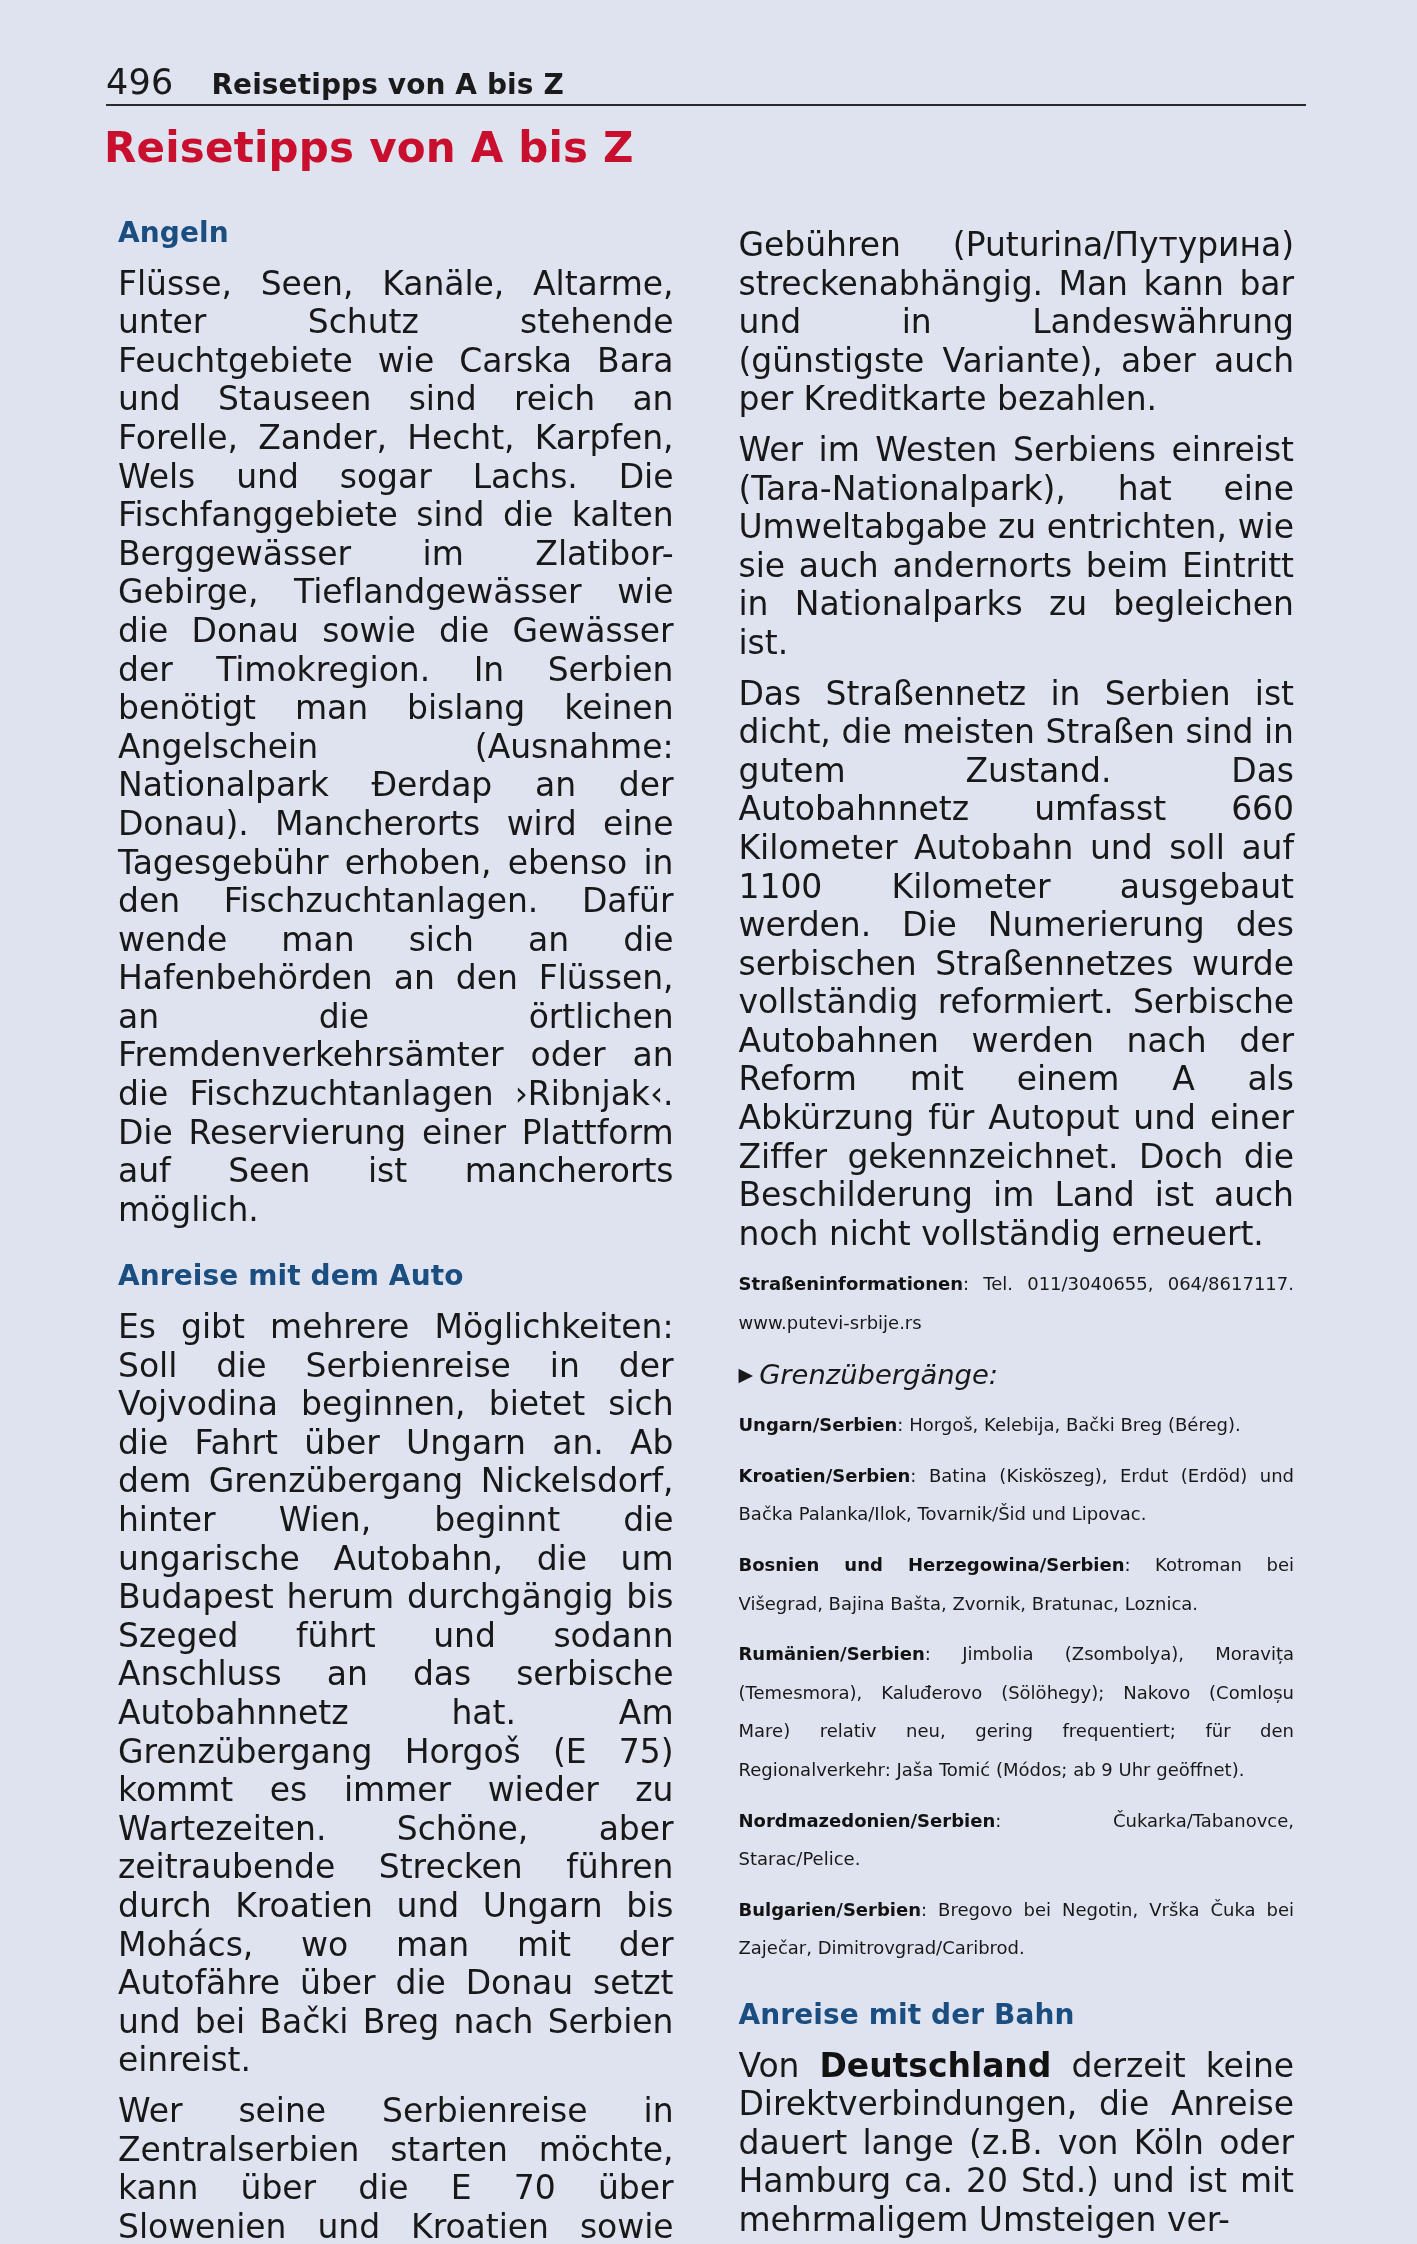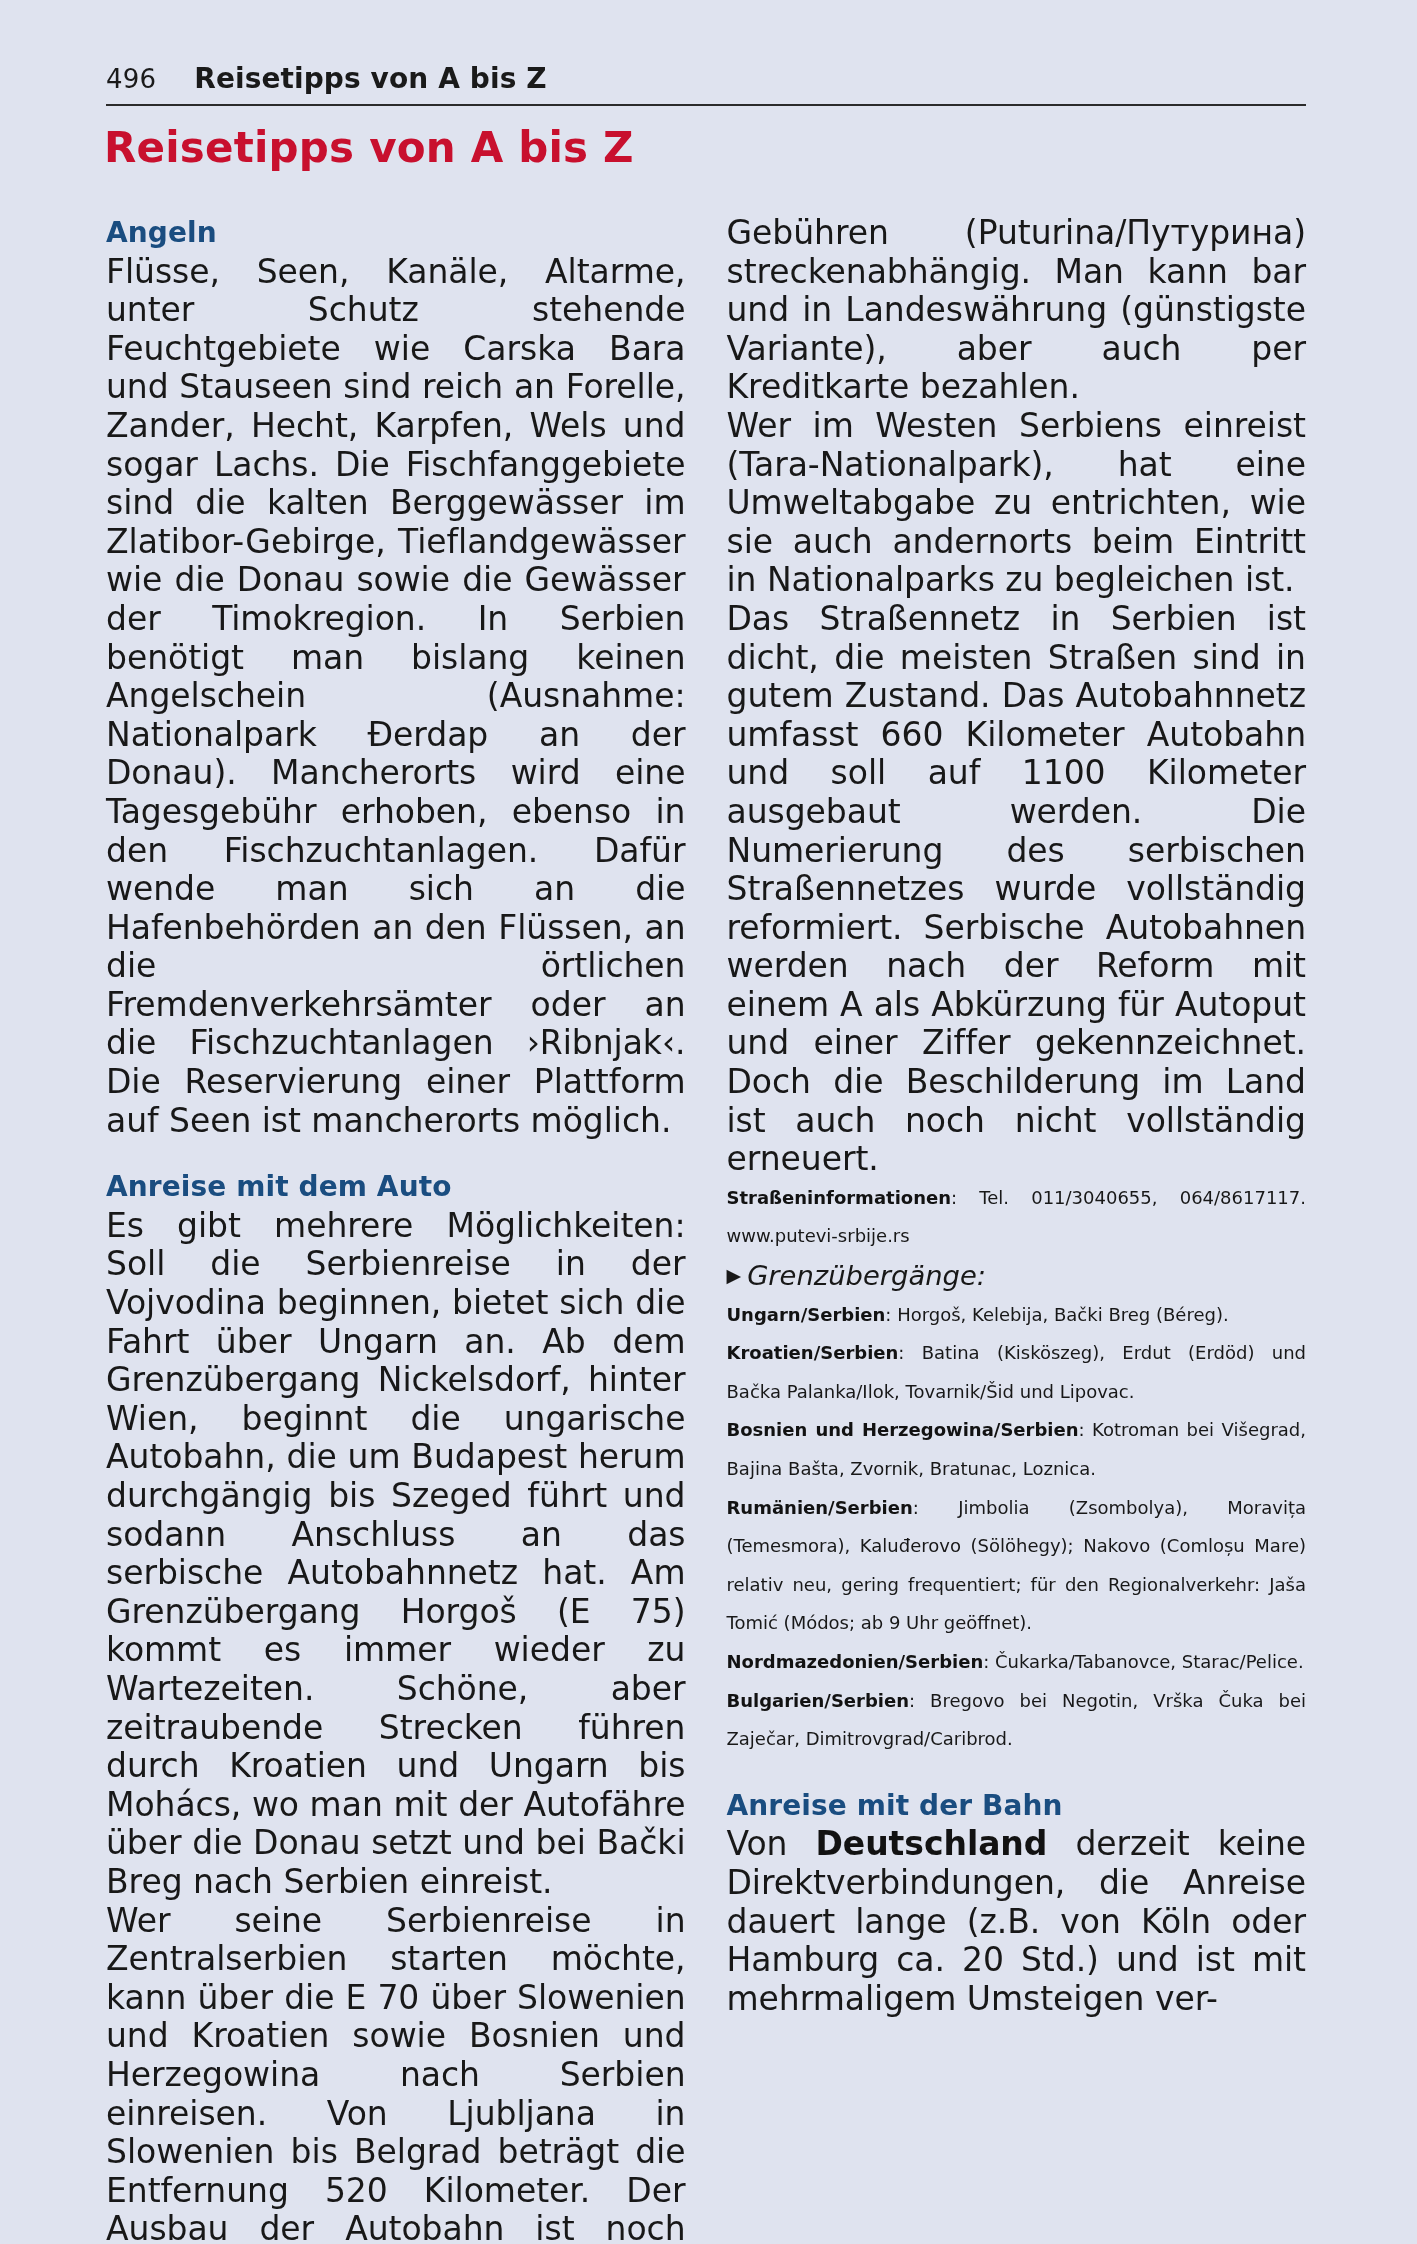--- a/index.html
+++ b/index.html
@@ -25,21 +25,21 @@
   .runhead {
     position: absolute;
     left: 106px;
     top: 62px;
     width: 1205px;
     display: flex;
     align-items: baseline;
     gap: 38px;
   }
   .runhead .folio {
-    font-size: 26px;
+    font-size: 35px;
     color: #1a1a1a;
     letter-spacing: 0.2px;
   }
   .runhead .rh-title {
     font-size: 28px;
     font-weight: bold;
     color: #1a1a1a;
     letter-spacing: 0.1px;
   }
   .rule {
@@ -67,21 +67,21 @@
     left: 106px;
     top: 214px;
     width: 1200px;
     display: flex;
     gap: 41px;
   }
   .col {
     width: 580px;
   }
   p, h3 {
-    margin: 0;
+    margin: 12px;
   }
   .body-text {
     font-size: 33px;
     line-height: 38.6px;
     color: #181818;
     text-align: justify;
     text-justify: inter-word;
     hyphens: manual;
     letter-spacing: -0.05px;
   }

